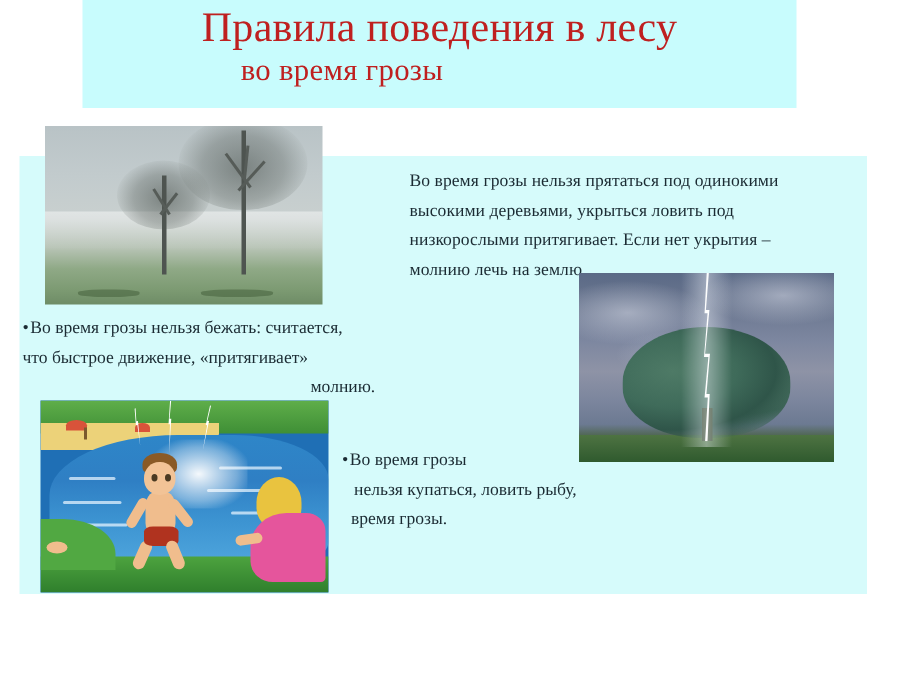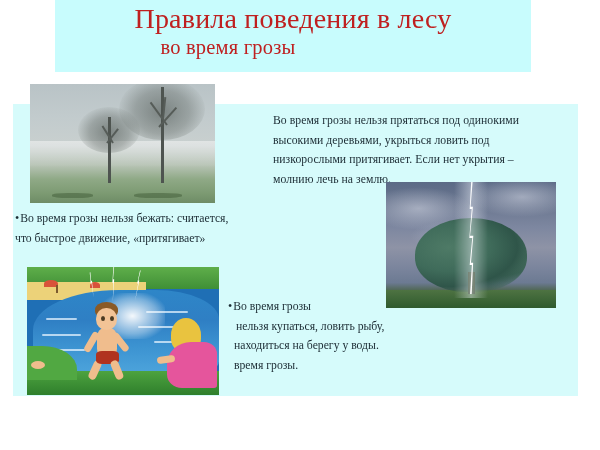--- a/index.html
+++ b/index.html
@@ -395,20 +395,21 @@
 <div class="para" id="para-hide">
   <span class="ln ln-1">Во время  грозы нельзя  прятаться  под  одинокими</span>
   <span class="ln ln-2">высокими  деревьями, укрыться  ловить под</span>
   <span class="ln ln-3">низкорослыми  притягивает. Если нет укрытия –</span>
   <span class="ln ln-4">молнию  лечь  на землю.</span>
 </div>
 
 <div class="para" id="para-run">
   <span class="ln ln-1 bullet">Во время  грозы  нельзя  бежать: считается,</span>
   <span class="ln ln-2">что быстрое  движение, «притягивает»</span>
+  <span class="ln ln-3">молнию.</span>
 </div>
 
 <div class="photo" id="photo-lightning-tree">
   <div class="cloudmass cl1"></div>
   <div class="cloudmass cl2"></div>
   <div class="cloudmass cl3"></div>
   <div class="grass"></div>
   <div class="canopy"></div>
   <div class="stem"></div>
   <div class="bolt-glow"></div>
@@ -455,15 +456,14 @@
   <div class="kid" id="kid-girl">
     <div class="hair"></div>
     <div class="dress"></div>
     <div class="arm"></div>
   </div>
 </div>
 
 <div class="para" id="para-water">
   <span class="ln ln-1 bullet">Во время  грозы</span>
   <span class="ln ln-2">нельзя  купаться, ловить  рыбу,</span>
-  <span class="ln ln-3">находиться  на берегу  у воды.</span>
   <span class="ln ln-5">время  грозы.</span>
 </div>
 
 </body></html>

